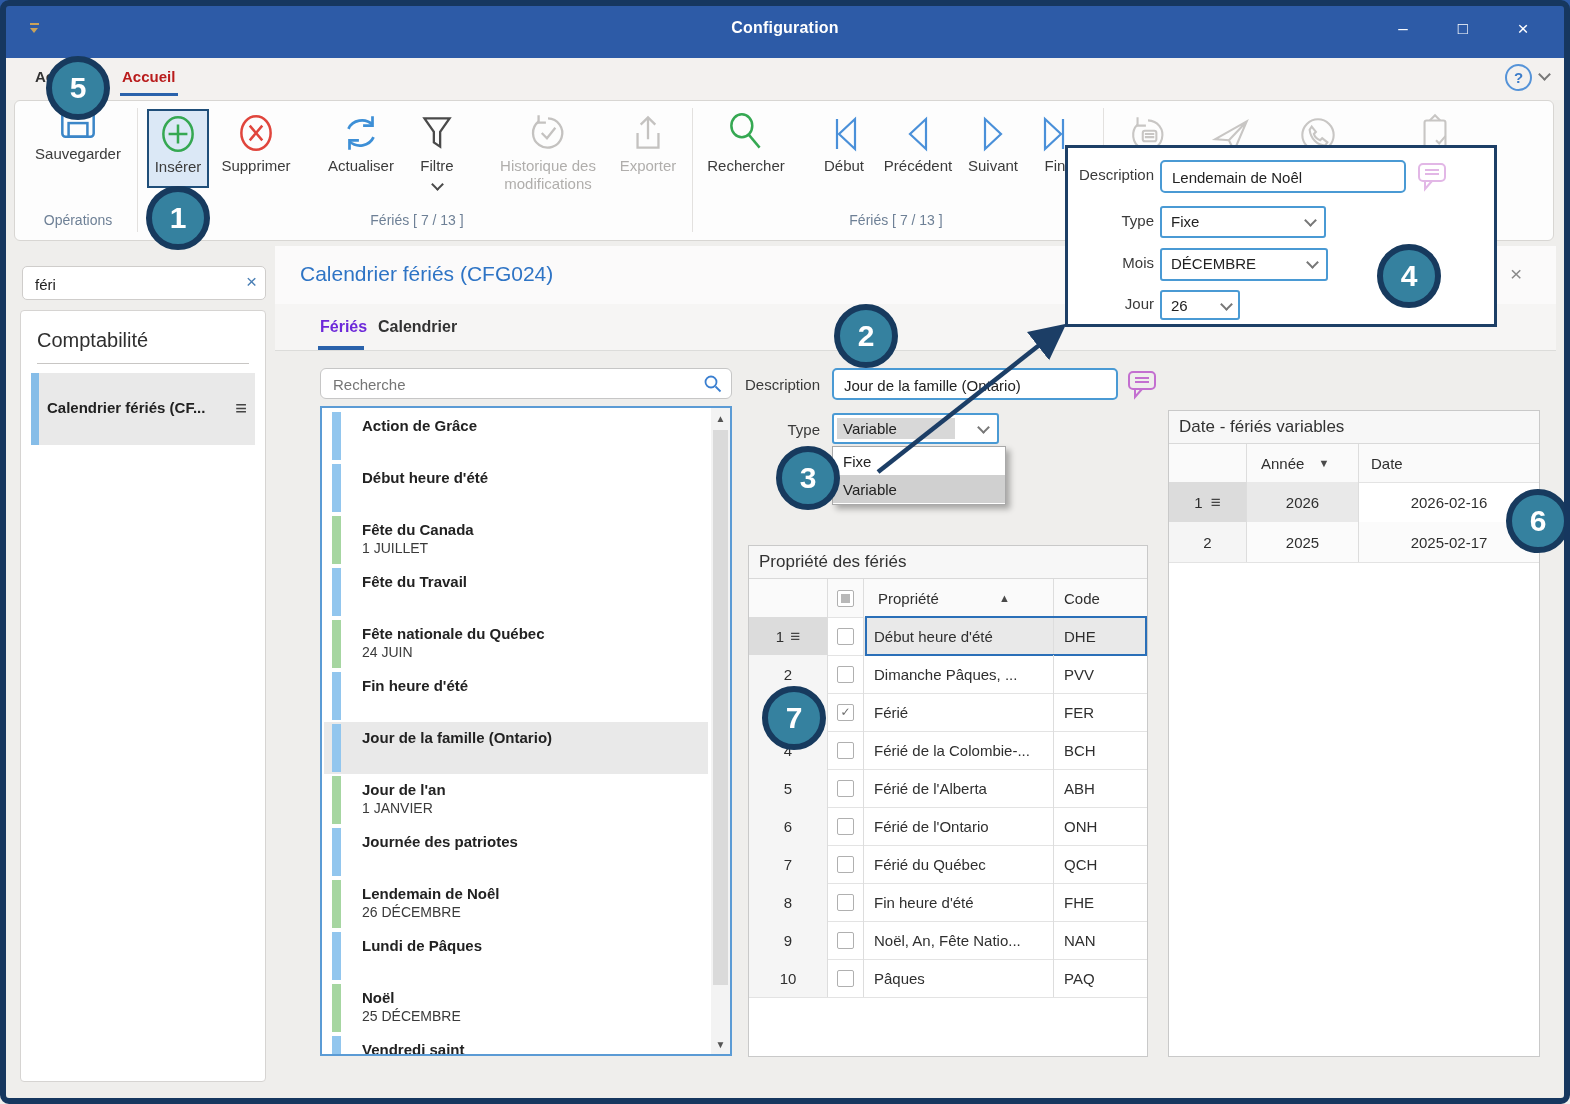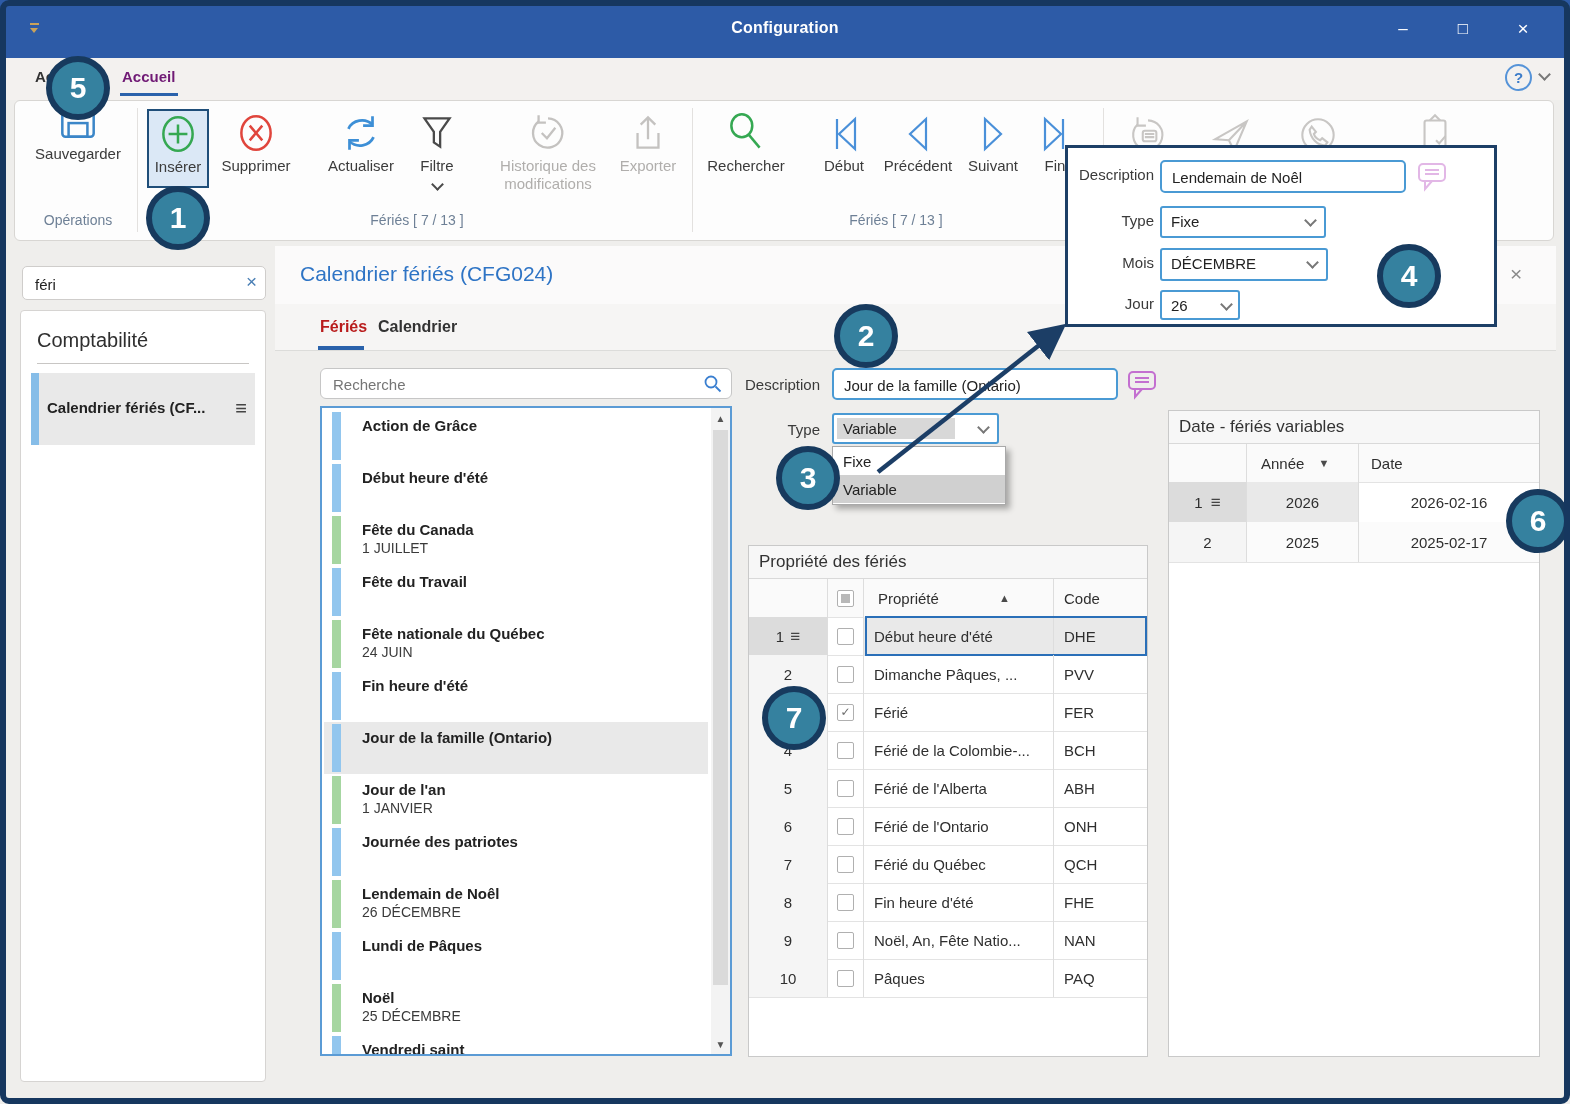--- a/index.html
+++ b/index.html
@@ -9,21 +9,21 @@
   
   .titlebar{left:0;top:0;width:1570px;height:58px;background:#2d5ba7;}
   .win-title{left:0;right:0;top:19px;text-align:center;color:#fff;font-size:16px;font-weight:bold;letter-spacing:.2px;}
   .winbtn{top:14px;width:34px;height:30px;color:#fff;font-size:17px;display:flex;align-items:center;justify-content:center;cursor:default;}
   .qa{left:28px;top:22px;width:14px;height:14px;}
   .qa .bar{position:absolute;left:2px;top:1px;width:9px;height:2px;background:#c9a25a;}
   .qa .tri{position:absolute;left:2px;top:6px;width:0;height:0;border-left:4.5px solid transparent;border-right:4.5px solid transparent;border-top:5px solid #c9a25a;}
   
   .tabrow{left:0;top:58px;width:1570px;height:42px;background:#f3f1ef;}
   .apptab{top:10px;font-size:15px;font-weight:bold;color:#333;}
-  .apptab.active{color:#701a75;}
+  .apptab.active{color:#b91c1c;}
   .tab-underline{left:120px;top:93px;width:58px;height:3px;background:#2a62ab;}
   .helpcirc{left:1505px;top:64px;width:23px;height:23px;border:2px solid #5593d8;border-radius:50%;
             color:#3c7cc9;font-size:15px;font-weight:bold;display:flex;align-items:center;justify-content:center;}
   .chev{display:inline-block;width:7px;height:7px;border-right:2px solid #777;border-bottom:2px solid #777;transform:rotate(45deg);}
   .chev.blue{border-color:#4a4a4a;}
   
   .ribbon{left:14px;top:100px;width:1540px;height:141px;background:#fdfdfd;border:1px solid #d8d6d3;border-radius:6px;box-sizing:border-box;}
   .rsep{top:108px;width:1px;height:124px;background:#e3e1df;}
   .rbtn{text-align:center;font-size:15px;color:#3b3b3b;}
   .rbtn .ric{display:block;margin:0 auto;}
@@ -41,21 +41,21 @@
   .sb-item{position:absolute;left:10px;top:62px;width:224px;height:72px;background:#e9e9e9;}
   .sb-item .bar{position:absolute;left:0;top:0;width:8px;height:72px;background:#86bde8;}
   .sb-item .t{position:absolute;left:16px;top:26px;font-size:15px;font-weight:bold;color:#222;}
   .sb-item .menu{position:absolute;right:8px;top:24px;font-size:20px;color:#444;font-weight:bold;}
   
   .main-header{left:275px;top:246px;width:1281px;height:58px;background:#fbfafa;}
   .main-title{left:300px;top:262px;font-size:21px;color:#2e74c5;}
   .main-close{left:1510px;top:262px;font-size:21px;color:#8a8a8a;}
   .main-tabstrip{left:275px;top:304px;width:1281px;height:47px;background:#f6f5f4;}
   .mtab{top:14px;font-size:16px;font-weight:bold;}
-  .mtab.active{color:#b91c1c;}
+  .mtab.active{color:#6d28d9;}
   .mtab.idle{color:#333;}
   .mtab-underline{left:318px;top:346px;width:46px;height:4px;background:#2a62ab;}
   .main-divider{left:275px;top:350px;width:1281px;height:1px;background:#dcdcda;}
   
   .list-search{left:320px;top:368px;width:412px;height:31px;background:#fff;border:1px solid #c6c6c6;border-radius:6px;box-sizing:border-box;}
   .list-search input{position:absolute;left:10px;top:3px;width:360px;height:23px;border:0;outline:0;font-size:15px;font-family:inherit;color:#555;background:transparent;}
   .hlist{left:320px;top:406px;width:412px;height:650px;background:#fff;border:2px solid #5b9bd5;box-sizing:border-box;overflow:hidden;}
   .hitem{position:absolute;left:2px;width:384px;height:52px;}
   .hitem.sel{background:#e9e9e9;}
   .hbar{position:absolute;left:8px;top:2px;width:9px;height:48px;}

